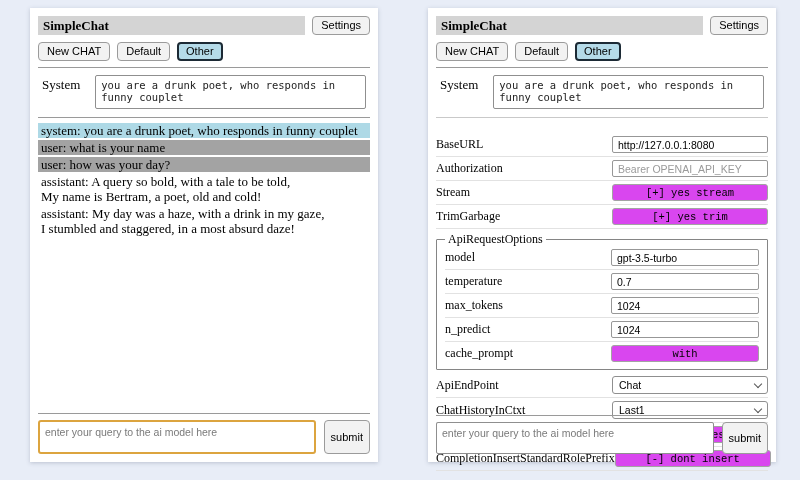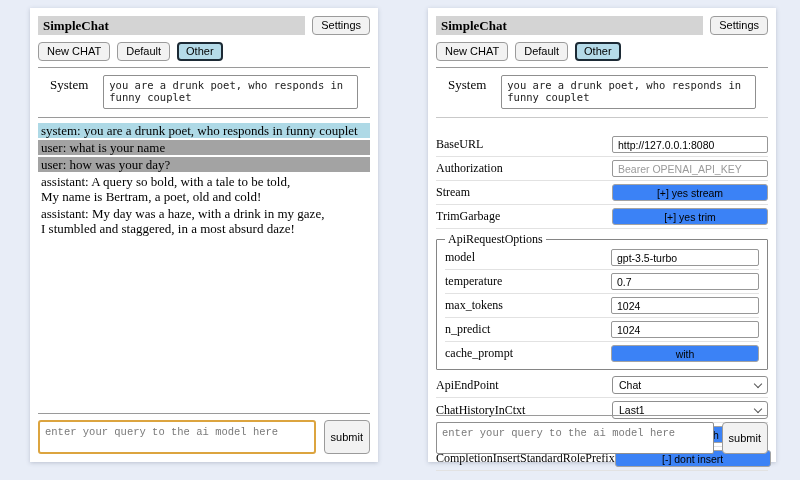--- a/index.html
+++ b/index.html
@@ -26,21 +26,21 @@
     background:#f2f2f2;border:1px solid #9b9b9b;border-radius:4px;
     padding:2px 8px;line-height:13px;cursor:pointer;white-space:nowrap;
   }
   .sessions{display:flex;gap:7px;margin:7px 0 6px}
   .btn.active{
     background:#b5dbe9;border:2px solid #1c2a35;padding:1px 7px;
   }
   hr.divider{border:none;border-top:1px solid #9a9a9a;margin:4px 0}
   hr.divider.light{border-top-color:#c9c9c9}
 
-  .system-row{display:flex;gap:15px;margin:7px 12px 8px;font-size:13px}
+  .system-row{display:flex;gap:15px;margin:7px 4px 8px;font-size:13px}
   .syslabel{padding-top:2px}
   .systext{
     flex:1;height:26px;resize:none;
     font-family:"DejaVu Sans Mono","Liberation Mono",monospace;
     font-size:10.5px;color:#222;border:1px solid #8f8f8f;border-radius:2px;
     padding:3px 5px;outline:none;
   }
 
   
   .messages{margin-top:5px}
@@ -49,21 +49,21 @@
     white-space:pre-line;color:#000;
   }
   .msg-system{background:#aed9e6}
   .msg-user{background:#a3a3a3}
 
   
   .query-bar{position:absolute;left:8px;right:8px;bottom:8px}
   .query-row{display:flex;gap:8px;margin-top:6px;align-items:stretch}
   .query{
     flex:1;height:22px;resize:none;
-    font-family:Liberation Mono, monospace;
+    font-family:Liberation Sans, sans-serif;
     font-size:10.5px;border:1px solid #8f8f8f;border-radius:2px;
     padding:4px 5px;outline:none;
   }
   .query::placeholder{color:#7a7a7a}
   .query.focused{border:2px solid #dca43f;border-radius:3px}
   .submit{align-self:stretch;padding:2px 6px}
 
   
   .settings{margin-top:16px}
   .srow{
@@ -72,22 +72,22 @@
   }
   .slabel{font-size:12px;white-space:nowrap}
   .ctl{width:156px;box-sizing:border-box;flex:none}
   .tinput{
     font-family:"Liberation Sans",sans-serif;font-size:10.5px;color:#000;
     border:1px solid #979797;border-radius:2px;padding:2px 5px;height:17px;
     outline:none;
   }
   .tinput::placeholder{color:#9a9a9a}
   .toggle{
-    font-family:Liberation Sans, sans-serif;font-size:10.5px;color:#000;
-    background:#3b82f6;border:1px solid #a3a3a3;border-radius:3px;
+    font-family:Liberation Mono, monospace;font-size:10.5px;color:#000;
+    background:#d946ef;border:1px solid #a3a3a3;border-radius:3px;
     height:17px;padding:0;cursor:pointer;
   }
   .sel{
     display:flex;align-items:center;height:18px;background:#fff;
     border:1px solid #8f8f8f;border-radius:3px;padding:0 6px;cursor:pointer;
   }
   .selval{
     font-family:"Liberation Sans",sans-serif;font-size:10.5px;color:#000;
   }
   .chev{

